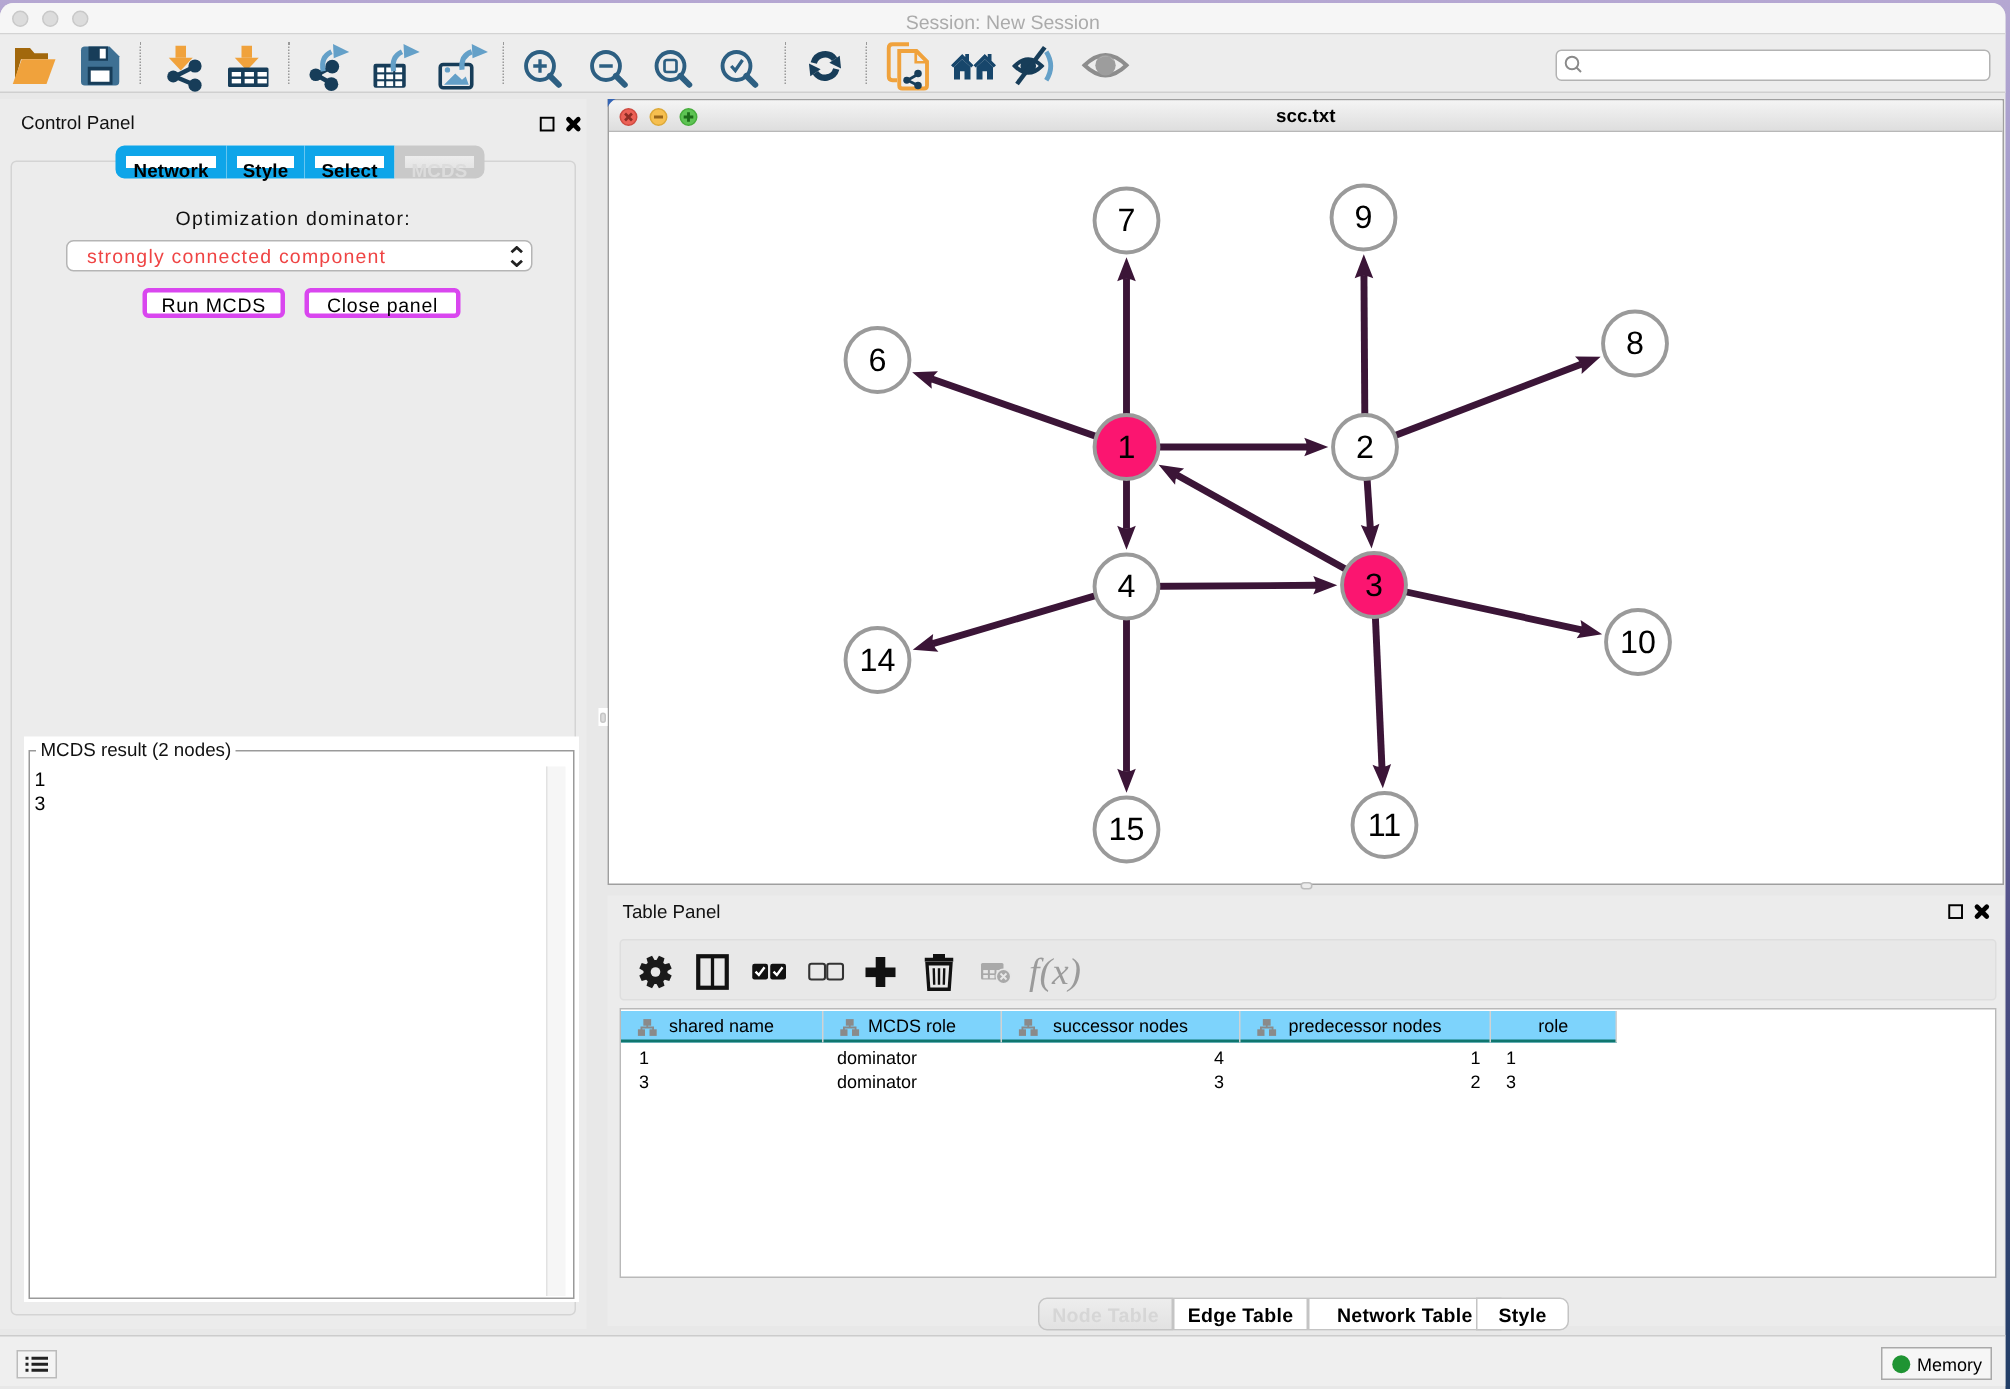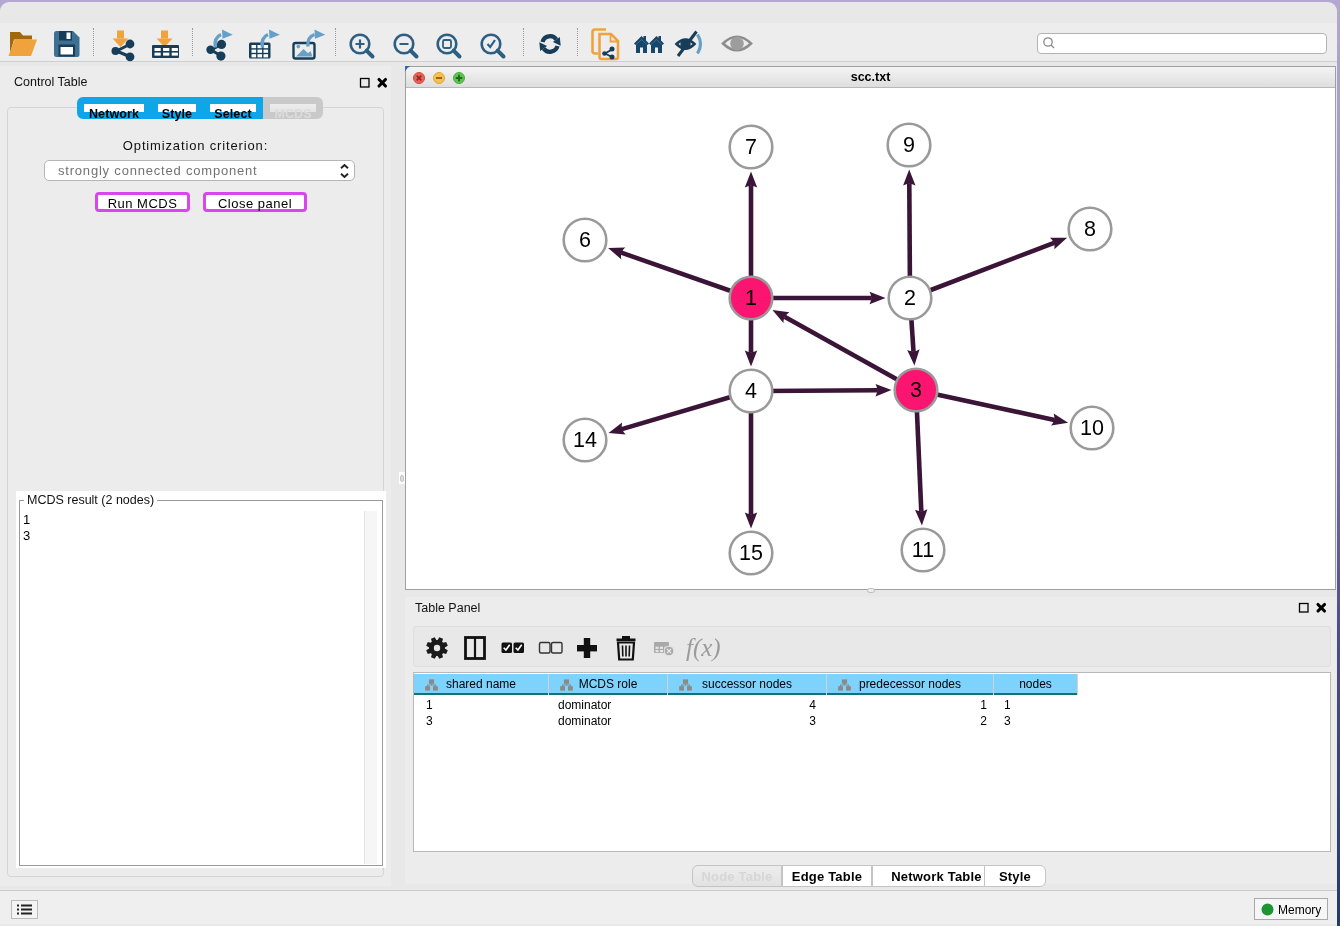--- a/index.html
+++ b/index.html
@@ -14,21 +14,21 @@
 .ticon { position:absolute; }
 #search { position:absolute; left:1037px; top:10px; width:290px; height:21px; background:#fff; border:1px solid #b3b3b3; border-radius:4px; }
 
 #cpanel { position:absolute; left:0; top:64px; width:391px; height:820px; background:#ececec; }
 #cpanel .hdr { position:absolute; left:14px; top:9px; font-size:12.5px; color:#111; }
 .wicons { position:absolute; }
 #cptabs { position:absolute; top:31px; left:77px; height:21px; z-index:5; }
 .cptab { position:absolute; top:0; height:22px; background:#fff; border:7px solid #0ea5e9; font-size:12.5px; font-weight:bold; letter-spacing:0.1px; color:#000; text-align:center; line-height:21px; }
 #cpbody { position:absolute; left:7px; top:41px; width:377px; height:770px; border:1px solid #d4d4d4; border-radius:4px; background:#ececec; }
 #optlabel { position:absolute; left:0; top:72px; width:100%; text-align:center; font-size:13px; letter-spacing:0.85px; color:#111; }
-#dropdown { position:absolute; left:44px; top:94px; width:311px; height:21px; background:#fff; border:1px solid #b5b5b5; border-radius:5px; font-size:13px; letter-spacing:0.8px; color:#737373; line-height:19px; padding-left:13px; }
+#dropdown { position:absolute; left:44px; top:94px; width:311px; height:21px; background:#fff; border:1px solid #b5b5b5; border-radius:5px; font-size:13px; letter-spacing:0.8px; color:#ef4444; line-height:19px; padding-left:13px; }
 .btn { position:absolute; top:126px; height:20px; background:#fff; border:3px solid #d946ef; border-radius:4px; font-size:13px; letter-spacing:0.5px; color:#000; text-align:center; line-height:18px; }
 #resultbox { position:absolute; left:16px; top:425px; width:370px; height:377px; background:#fff; }
 #resultframe { position:absolute; left:3px; top:9px; right:3px; bottom:2px; border:1px solid #9a9a9a; }
 #resulttitle { position:absolute; left:8px; top:2px; background:#fff; padding:0 3px; font-size:12.5px; color:#111; }
 
 #netwin { position:absolute; left:405px; top:64px; width:931px; height:524px; border:1px solid #9f9f9f; background:#fff; }
 #nettitle { position:absolute; left:0; top:0; width:100%; height:21px; background:linear-gradient(180deg,#f4f4f4,#dedede); border-bottom:1px solid #b8b8b8; }
 .mtl { position:absolute; top:5px; width:12px; height:12px; border-radius:50%; }
 .mtl svg { position:absolute; left:0; top:0; display:block; }
 #netname { position:absolute; top:3px; left:0; width:100%; text-align:center; font-size:12.5px; font-weight:bold; color:#000; }
@@ -44,20 +44,26 @@
 #ttabs { position:absolute; top:268px; left:287px; height:21px; }
 .ttab { position:absolute; top:0; height:22px; border:1px solid #c4c4c4; font-size:13px; letter-spacing:0.2px; font-weight:bold; text-align:center; line-height:21px; }
 
 #statusbar { position:absolute; left:0; top:888px; width:100%; height:34px; background:#efefef; border-top:1px solid #cccccc; }
 #listbtn { position:absolute; left:11px; top:9px; width:27px; height:19px; background:#f4f4f4; border:1px solid #bbb; }
 #membtn { position:absolute; right:9px; top:7px; width:74px; height:22px; background:#f6f6f6; border:1px solid #a9a9a9; font-size:12px; color:#000; }
 </style>
 </head>
 <body>
 <div id="window">
+  <div id="titlebar">
+    <div class="tl" style="left:8px"></div>
+    <div class="tl" style="left:28px"></div>
+    <div class="tl" style="left:48px"></div>
+    <div id="wtitle">Session: New Session</div>
+  </div>
   <div id="toolbar">
     <div class="sep" style="left:93px"></div>
     <div class="sep" style="left:192px"></div>
     <div class="sep" style="left:335px"></div>
     <div class="sep" style="left:523px"></div>
     <div class="sep" style="left:577px"></div>
     <svg id="tbicons" class="ticon" style="left:0;top:2px" width="780" height="37" viewBox="0 0 780 37">
         <path d="M10 28.5 L10 7 L20 7 L23 10.5 L32 10.5 L32 14.5 L14 14.5 Z" fill="#a2680c"></path>
 <path d="M8.5 31 L14.5 14.5 L37 14.5 L31 31 Z" fill="#f0a23c"></path>
 <path d="M54 8.5 Q54 6 56.5 6 L73 6 L79.5 12.5 L79.5 29.5 Q79.5 32 77 32 L56.5 32 Q54 32 54 29.5 Z" fill="#3e7093"></path>
@@ -147,36 +153,36 @@
 <circle cx="737" cy="18.5" r="6.8" fill="#9d9d9d"></circle>
 <path d="M731 16 A 7 7 0 0 1 743 16 Q 740 12.5 737 12.5 Q 733 12.5 731 16 Z" fill="#c8c8c8"></path>
       </svg>
     <div id="search"><svg width="20" height="19" viewBox="0 0 20 19">
           <circle cx="10" cy="8" r="4.2" fill="none" stroke="#8a8a8a" stroke-width="1.3"></circle>
           <line x1="13" y1="11" x2="16" y2="14" stroke="#8a8a8a" stroke-width="1.3"></line>
         </svg></div>
   </div>
 
   <div id="cpanel">
-    <div class="hdr">Control Table</div>
+    <div class="hdr">Control Panel</div>
     <svg class="wicons" style="left:359px;top:11px" width="30" height="12" viewBox="0 0 30 12">
         <rect x="1.5" y="1.5" width="8.5" height="8.5" fill="none" stroke="#000" stroke-width="1.3"></rect>
         <g stroke="#000" stroke-width="3.1" stroke-linecap="round">
           <line x1="20" y1="2.5" x2="26.5" y2="9"></line>
           <line x1="26.5" y1="2.5" x2="20" y2="9"></line>
         </g>
       </svg>
     <div id="cptabs">
       <div class="cptab" style="left:0;width:74px;border-radius:6px 0 0 6px">Network</div>
       <div class="cptab" style="left:74px;width:52px">Style</div>
       <div class="cptab" style="left:126px;width:60px">Select</div>
       <div class="cptab" style="left:186px;width:60px;background:linear-gradient(180deg,#ededed,#e4e4e4);color:#dcdcdc;border-radius:0 6px 6px 0;border-color:#c9c9c9">MCDS</div>
     </div>
     <div id="cpbody"></div>
-    <div id="optlabel">Optimization criterion:</div>
+    <div id="optlabel">Optimization dominator:</div>
     <div id="dropdown">strongly connected component
       <svg style="position:absolute;right:5px;top:3px" width="9" height="14" viewBox="0 0 9 14">
           <path d="M1 4.2 L4.5 1 L8 4.2 M1 9.8 L4.5 13 L8 9.8" fill="none" stroke="#222" stroke-width="1.9"></path>
         </svg>
     </div>
     <div class="btn" style="left:95px;width:95px">Run MCDS</div>
     <div class="btn" style="left:203px;width:104px">Close panel</div>
     <div id="resultbox">
       <div id="resultframe"></div>
       <div id="resulttitle">MCDS result (2 nodes)</div>
@@ -330,21 +336,21 @@
               </g>
             </svg>successor nodes</div>
         <div class="th" style="left:413px;width:167px"><svg class="hicon" width="13" height="12" viewBox="0 0 13 12">
               <g fill="none" stroke="#8a8a8a" stroke-width="1.2">
                 <rect x="4.5" y="1" width="4" height="3.2" fill="#8a8a8a"></rect>
                 <rect x="0.8" y="7.8" width="3.6" height="3.2" fill="#8a8a8a"></rect>
                 <rect x="8.6" y="7.8" width="3.6" height="3.2" fill="#8a8a8a"></rect>
                 <path d="M6.5 4.2 L6.5 6 M2.6 7.8 L2.6 6 L10.4 6 L10.4 7.8"></path>
               </g>
             </svg>predecessor nodes</div>
-        <div class="th" style="left:580px;width:84px">nodes</div>
+        <div class="th" style="left:580px;width:84px">role</div>
       </div>
       <div class="td" style="left:12px;top:24px">1</div>
       <div class="td" style="left:144px;top:24px">dominator</div>
       <div class="td" style="left:254px;top:24px;width:148px;text-align:right">4</div>
       <div class="td" style="left:413px;top:24px;width:160px;text-align:right">1</div>
       <div class="td" style="left:590px;top:24px">1</div>
       <div class="td" style="left:12px;top:40px">3</div>
       <div class="td" style="left:144px;top:40px">dominator</div>
       <div class="td" style="left:254px;top:40px;width:148px;text-align:right">3</div>
       <div class="td" style="left:413px;top:40px;width:160px;text-align:right">2</div>

